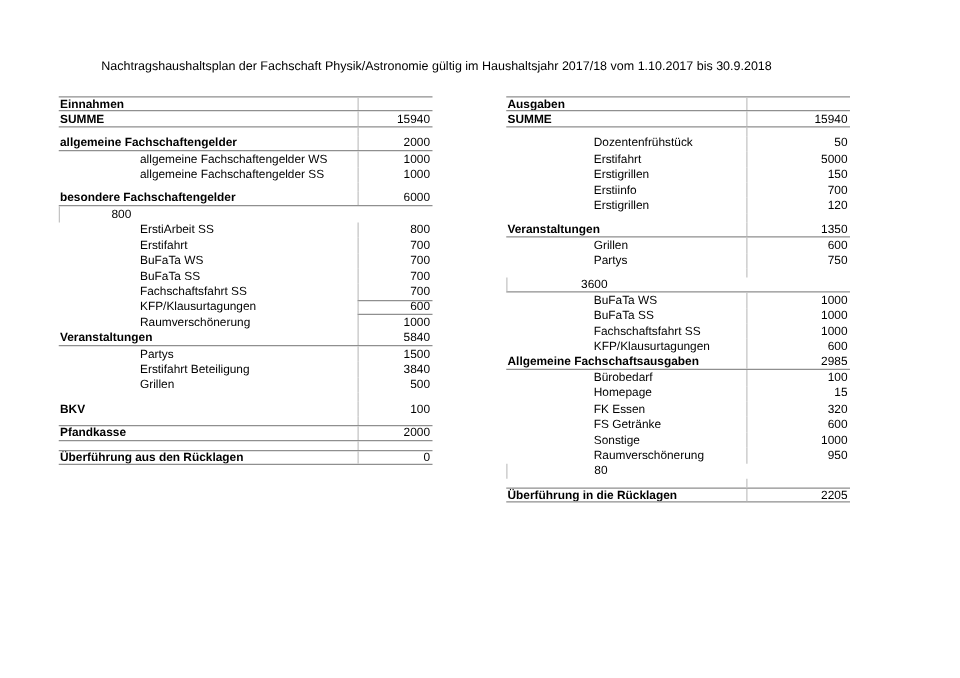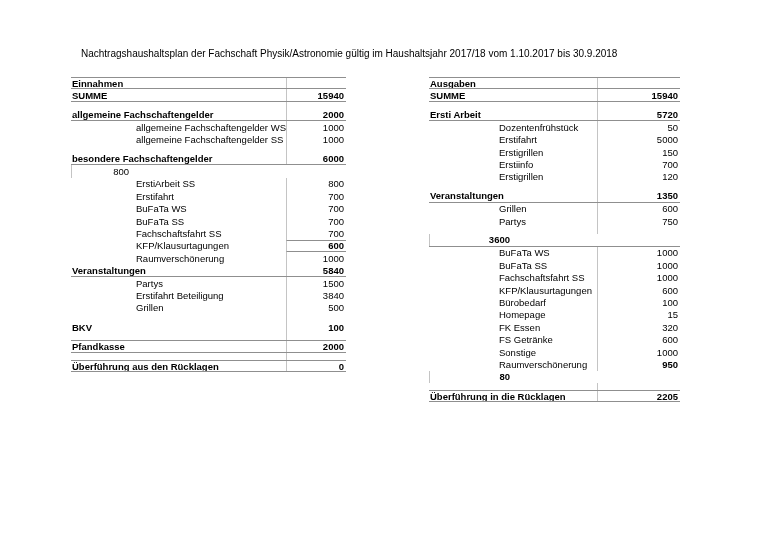--- a/index.html
+++ b/index.html
@@ -24,21 +24,20 @@
     top: 77px;
   }
   .budget-table.left  { left: 47px;  width: 299px; }
   .budget-table.right { left: 405px; width: 275px; }
   .row {
     display: flex;
     height: 12.4px;
     font-size: 9.5px;
     line-height: 11px;
     align-items: flex-start;
-    margin-left: 24px;
   }
   .row.blank { height: 7px; }
   .row.bt { border-top: 1px solid #8f8f8f; }
   .row.bb { border-bottom: 1px solid #8f8f8f; }
   .row .label {
     flex: 1;
     padding-left: 1px;
     white-space: nowrap;
     overflow: hidden;
     align-self: stretch;
@@ -52,21 +51,21 @@
     text-align: right;
     padding-right: 2px;
     align-self: stretch;
     display: flex;
     align-items: center;
     justify-content: flex-end;
   }
   .budget-table.left  .row .value { width: 60px; }
   .budget-table.right .row .value { width: 83px; }
   .row.bold-label .label { font-weight: bold; }
-  .row.bold-value .value { font-weight: bold; }
+  .row.bold-value .value { font-weight: normal; }
   .row.vbox .value {
     border-top: 1px solid #8f8f8f;
     border-bottom: 1px solid #8f8f8f;
   }
 </style>
 </head>
 <body>
 
 <div class="page-title">Nachtragshaushaltsplan der Fachschaft Physik/Astronomie gültig im Haushaltsjahr 2017/18 vom 1.10.2017 bis 30.9.2018</div>
 
@@ -182,24 +181,20 @@
     <span class="value"></span>
   </div>
     <div class="row bold-label bold-value bb">
     <span class="label">SUMME</span>
     <span class="value">15940</span>
   </div>
     <div class="row blank">
     <span class="label"></span>
     <span class="value"></span>
   </div>
-    <div class="row bold-label bold-value bb">
-    <span class="label">Ersti Arbeit</span>
-    <span class="value">5720</span>
-  </div>
     <div class="row indent">
     <span class="label">Dozentenfrühstück</span>
     <span class="value">50</span>
   </div>
     <div class="row indent">
     <span class="label">Erstifahrt</span>
     <span class="value">5000</span>
   </div>
     <div class="row indent">
     <span class="label">Erstigrillen</span>
@@ -244,20 +239,24 @@
     <span class="label">BuFaTa SS</span>
     <span class="value">1000</span>
   </div>
     <div class="row indent">
     <span class="label">Fachschaftsfahrt SS</span>
     <span class="value">1000</span>
   </div>
     <div class="row indent">
     <span class="label">KFP/Klausurtagungen</span>
     <span class="value">600</span>
+  </div>
+    <div class="row bold-label bold-value bb">
+    <span class="label">Allgemeine Fachschaftsausgaben</span>
+    <span class="value">2985</span>
   </div>
     <div class="row indent">
     <span class="label">Bürobedarf</span>
     <span class="value">100</span>
   </div>
     <div class="row indent">
     <span class="label">Homepage</span>
     <span class="value">15</span>
   </div>
     <div class="row indent">

